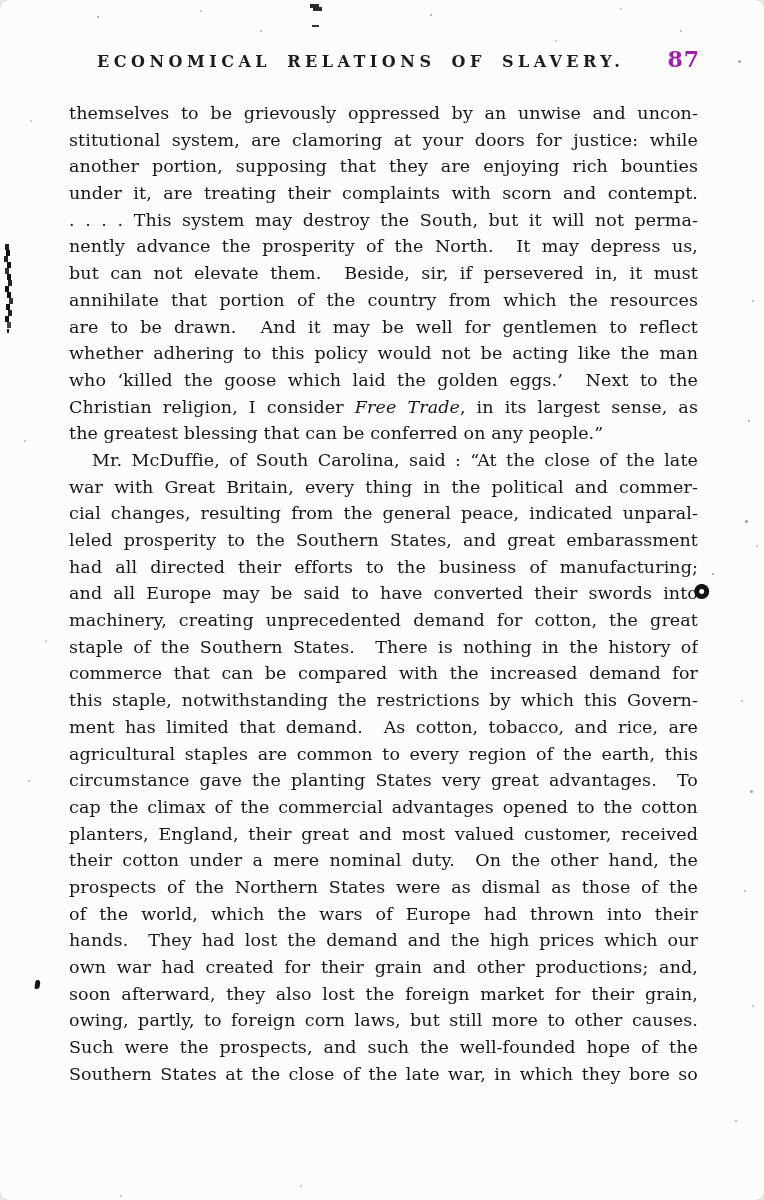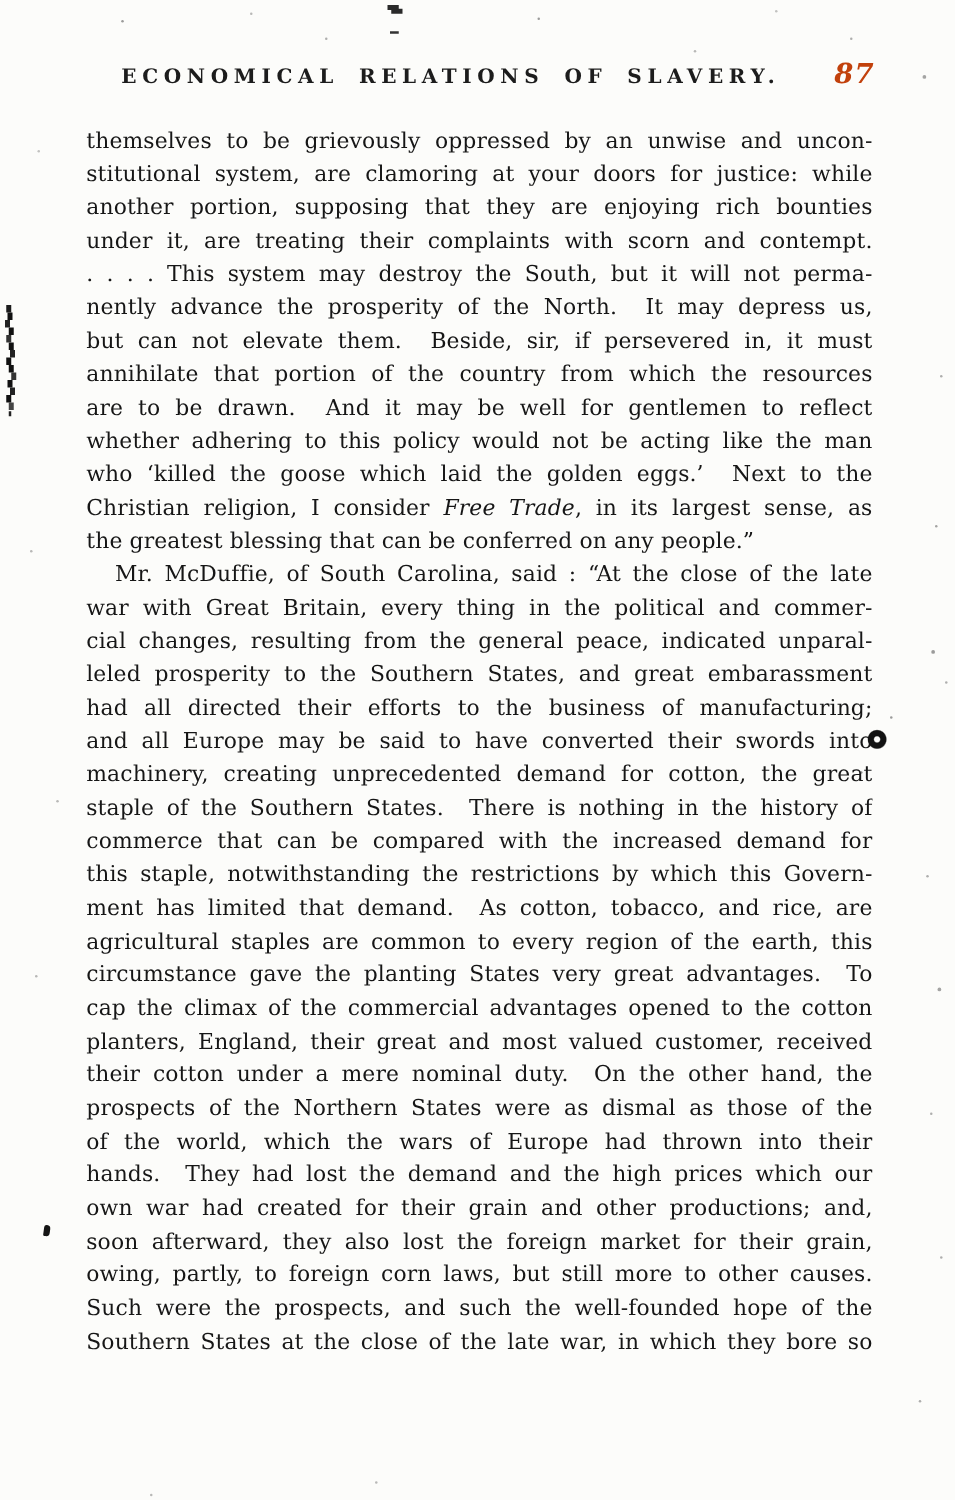--- a/index.html
+++ b/index.html
@@ -4,20 +4,21 @@
 <style>
   html, body { margin: 0; padding: 0; }
   body { background: #e8e8e6; font-family: "DejaVu Serif", "Liberation Serif", serif; }
   #page {
     position: relative;
     width: 764px;
     height: 1200px;
     background: #fcfcfa;
     overflow: hidden;
     color: #161616;
+    border-radius: 11px;
   }
   
   #page-header {
     position: absolute;
     top: 46px;
     left: 68px;
     width: 632px;
     display: flex;
     align-items: baseline;
   }
@@ -28,22 +29,21 @@
     font-weight: bold;
     letter-spacing: 4.5px;
     word-spacing: 6px;
     color: #1c1c1c;
   }
   .page-number {
     font-size: 22px;
     font-weight: bold;
     letter-spacing: 1px;
     padding-left: 14px;
-    color: #c2410c;
-    font-style: italic;
+    color: #a21caf;
   }
   
   #text-block {
     position: absolute;
     top: 100px;
     left: 69px;
     width: 629px;
   }
   .paragraph { margin: 0; }
   .line {

